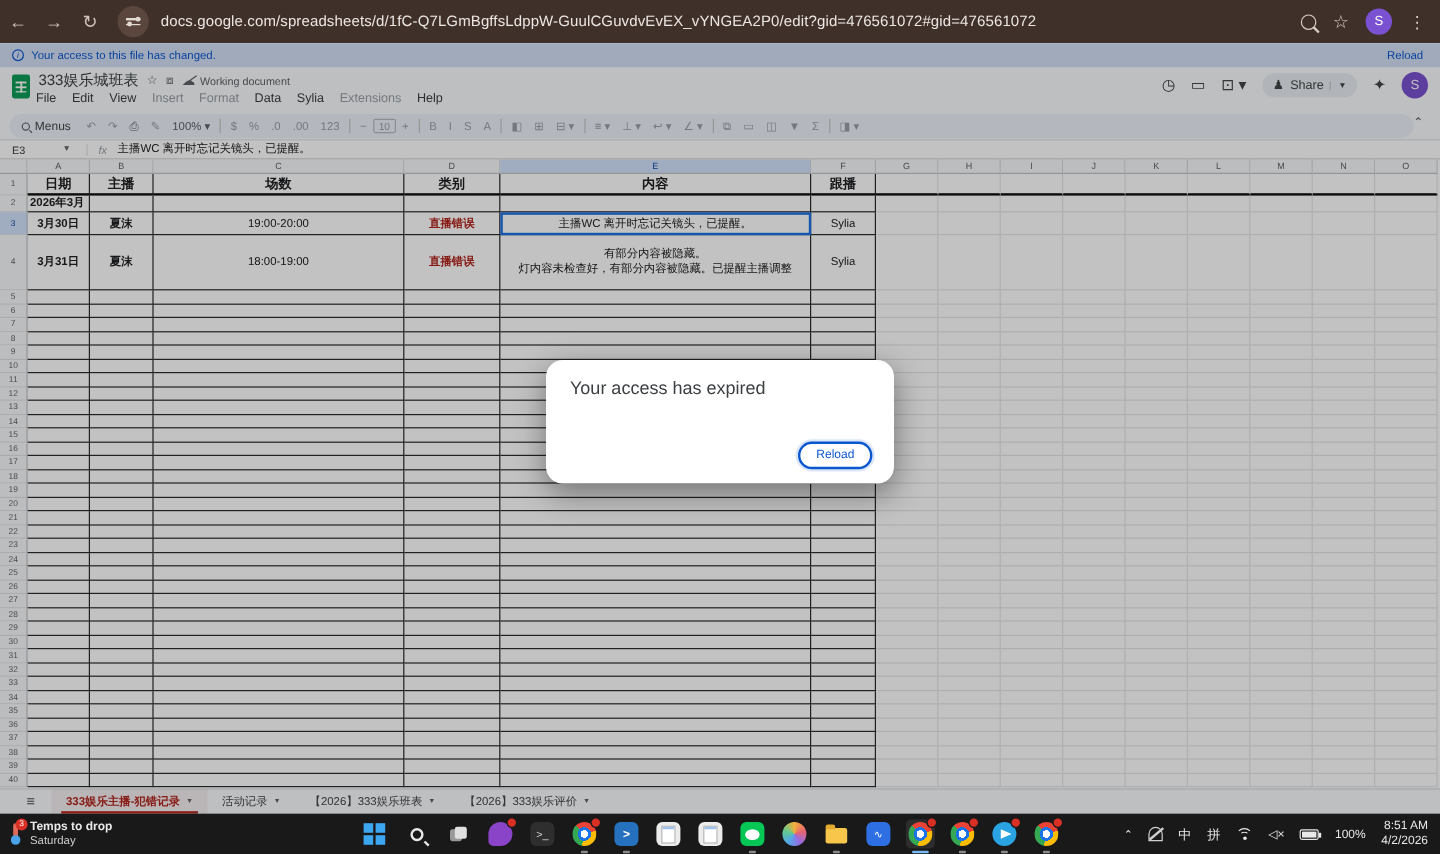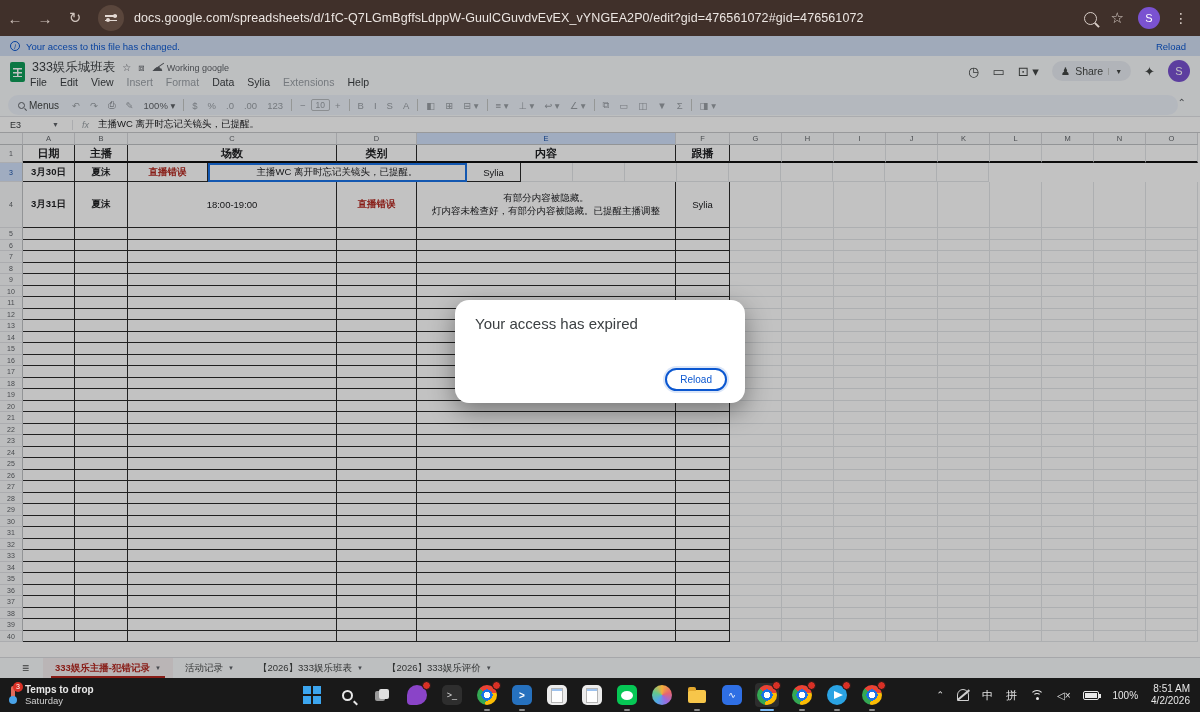--- a/index.html
+++ b/index.html
@@ -223,21 +223,21 @@
     </div>
 
     <div id="sheets-header">
       <div id="logo"></div>
       <div id="title-row">
         <span id="doc-title">333娱乐城班表</span>
         <span class="mini-ic">☆</span>
         <span class="mini-ic">⧈</span>
         <span id="offline-chip">
           <span class="cloud-off">☁</span>
-          <span>Working google</span>
+          <span>Working document</span>
         </span>
       </div>
       <div id="menubar">
           <span class="">File</span>
           <span class="">Edit</span>
           <span class="">View</span>
           <span class="disabled">Insert</span>
           <span class="disabled">Format</span>
           <span class="">Data</span>
           <span class="">Sylia</span>
@@ -341,24 +341,43 @@
             <div class="cell hdr" style="width: 52px;"></div>
             <div class="cell hdr" style="width: 52px;"></div>
             <div class="cell hdr" style="width: 52px;"></div>
             <div class="cell hdr" style="width: 52px;"></div>
             <div class="cell hdr" style="width: 52px;"></div>
             <div class="cell hdr" style="width: 52px;"></div>
             <div class="cell hdr" style="width: 52px;"></div>
             <div class="cell hdr" style="width: 52px;"></div>
             <div class="cell hdr" style="width: 52px;"></div>
           </div>
+          <div class="grow" style="height: 14px;">
+            <div class="rh" style="line-height: 14px;">2</div>
+            <div class="cell tbl b left" style="width: 52px;">2026年3月</div>
+            <div class="cell tbl" style="width: 53px;"></div>
+            <div class="cell tbl" style="width: 209px;"></div>
+            <div class="cell tbl" style="width: 80px;"></div>
+            <div class="cell tbl" style="width: 259px;"></div>
+            <div class="cell tbl" style="width: 54px;"></div>
+            <div class="cell" style="width: 52px;"></div>
+            <div class="cell" style="width: 52px;"></div>
+            <div class="cell" style="width: 52px;"></div>
+            <div class="cell" style="width: 52px;"></div>
+            <div class="cell" style="width: 52px;"></div>
+            <div class="cell" style="width: 52px;"></div>
+            <div class="cell" style="width: 52px;"></div>
+            <div class="cell" style="width: 52px;"></div>
+            <div class="cell" style="width: 52px;"></div>
+          </div>
           <div class="grow" style="height: 19px;">
             <div class="rh sel" style="line-height: 19px;">3</div>
             <div class="cell tbl b" style="width: 52px;">3月30日</div>
             <div class="cell tbl b" style="width: 53px;">夏沫</div>
+            <div class="cell tbl" style="width: 209px;">19:00-20:00</div>
             <div class="cell tbl err" style="width: 80px;">直播错误</div>
             <div class="cell tbl selcell" style="width: 259px;">主播WC 离开时忘记关镜头，已提醒。</div>
             <div class="cell tbl" style="width: 54px;">Sylia</div>
             <div class="cell" style="width: 52px;"></div>
             <div class="cell" style="width: 52px;"></div>
             <div class="cell" style="width: 52px;"></div>
             <div class="cell" style="width: 52px;"></div>
             <div class="cell" style="width: 52px;"></div>
             <div class="cell" style="width: 52px;"></div>
             <div class="cell" style="width: 52px;"></div>

